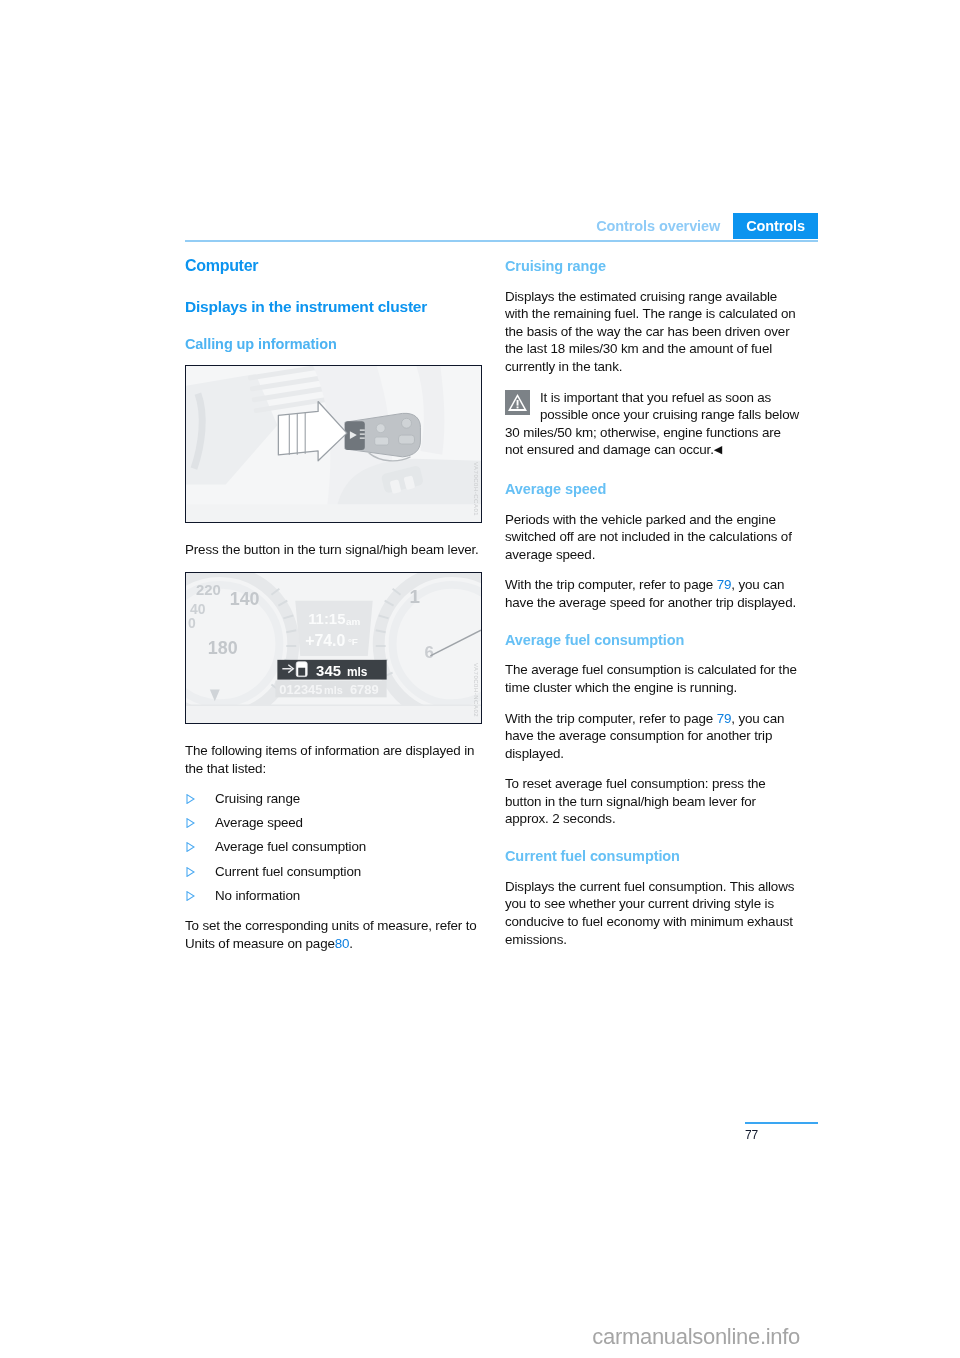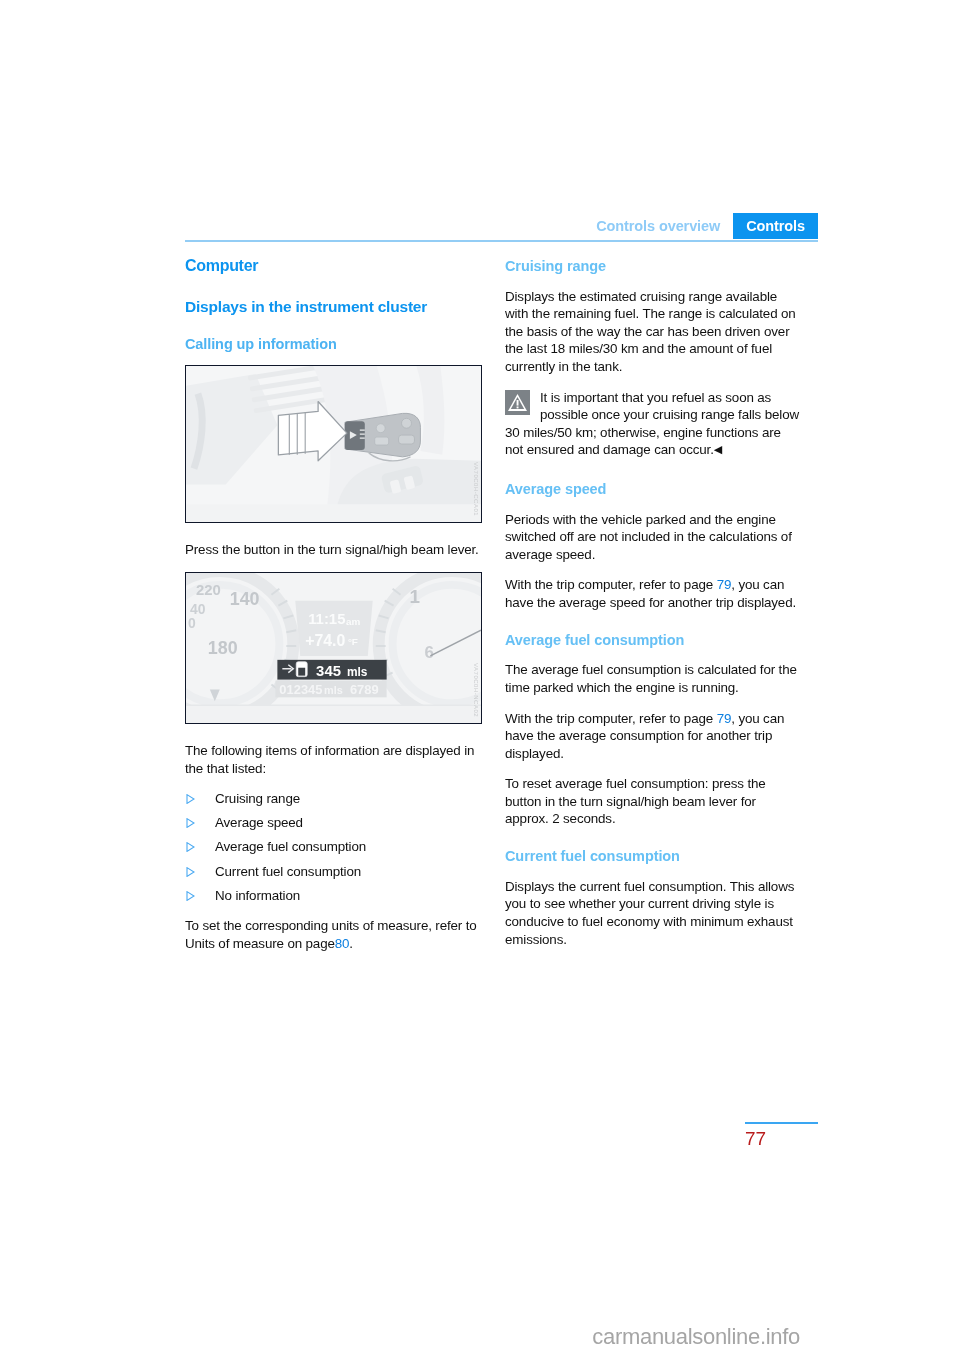--- a/index.html
+++ b/index.html
@@ -166,22 +166,22 @@
   .footer-rule {
     position: absolute;
     left: 745px; top: 1122px;
     width: 73px; height: 2px;
     background: #3aa6f2;
   }
   .page-num {
     position: absolute;
     left: 745px; top: 1128px;
     width: 73px;
-    font-size: 19px;
-    color: #b91c1c;
+    font-size: 12px;
+    color: #0f172a;
     letter-spacing: -0.1px;
   }
   .edition {
     position: absolute;
     left: 0; top: 1138px;
     width: 960px;
     text-align: center;
     font-size: 12.6px;
     color: #1a1a1a;
     letter-spacing: -0.45px;
@@ -384,21 +384,21 @@
         <rect x="11.6" y="16.5" width="1.9" height="1.9" fill="#ffffff"></rect>
       </svg>
       <p class="body"><span>It is important that you refuel as soon as possible once your cruising range falls below 30 miles/50 km; otherwise, engine functions are not ensured and damage can occur.</span><span class="endmark">◀</span></p>
     </div>
 
     <h3 class="sub" style="margin-top:22px;">Average speed</h3>
     <p class="body">Periods with the vehicle parked and the engine switched off are not included in the calculations of average speed.</p>
     <p class="body"><span>With the trip computer, refer to page</span> <span class="pgref">79</span><span>, you can have the average speed for another trip displayed.</span></p>
 
     <h3 class="sub" style="margin-top:20px;">Average fuel consumption</h3>
-    <p class="body">The average fuel consumption is calculated for the time parked which the engine is running.</p>
+    <p class="body">The average fuel consumption is calculated for the time cluster which the engine is running.</p>
     <p class="body"><span>With the trip computer, refer to page</span> <span class="pgref">79</span><span>, you can have the average consumption for another trip displayed.</span></p>
     <p class="body">To reset average fuel consumption: press the button in the turn signal/high beam lever for approx. 2 seconds.</p>
 
     <h3 class="sub" style="margin-top:20px;">Current fuel consumption</h3>
     <p class="body">Displays the current fuel consumption. This allows you to see whether your current driving style is conducive to fuel economy with minimum exhaust emissions.</p>
   </div>
 
   <div class="footer-rule"></div>
   <div class="page-num">77</div>
   <div class="watermark">carmanualsonline.info</div>

